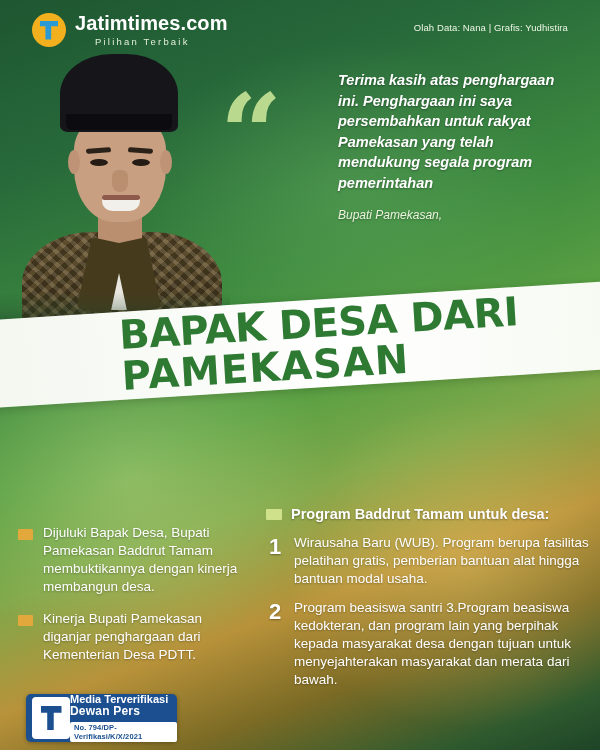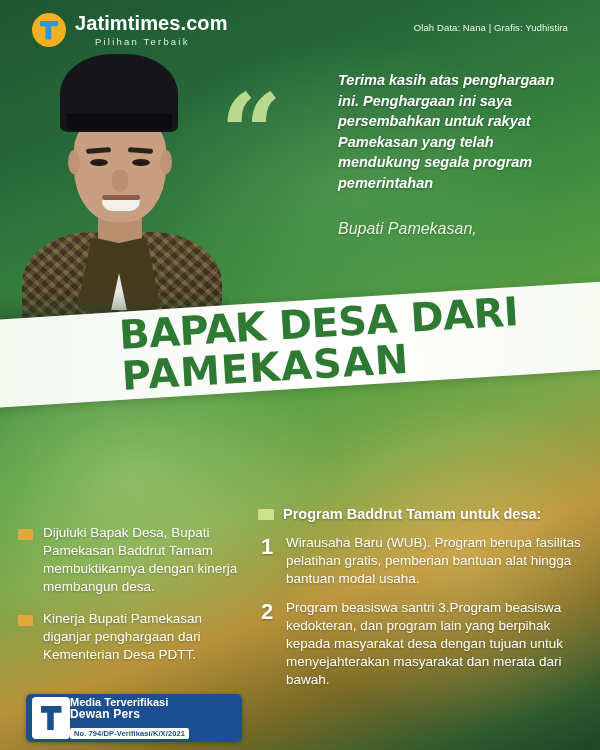--- a/index.html
+++ b/index.html
@@ -130,22 +130,22 @@
     font-size: 108px; line-height: 1; color: #b9d98e; font-weight: bold;
     letter-spacing: -4px;
   }
   .quote-text {
     position: absolute; left: 128px; top: 8px; width: 218px;
     color: #ffffff; font-size: 14.5px; line-height: 1.42;
     font-style: italic; font-weight: bold;
     text-shadow: 0 1px 2px rgba(0,0,0,.35);
   }
   .quote-role {
-    position: absolute; left: 128px; top: 158px; width: 218px;
-    color: #eaf4de; font-size: 16px; font-style: italic;
+    position: absolute; left: 128px; top: 146px; width: 218px;
+    color: #eaf4de; font-size: 12px; font-style: italic;
     text-shadow: 0 1px 2px rgba(0,0,0,.3);
   }
   .quote-name {
     position: absolute; left: 128px; top: 176px; width: 218px;
     color: #ffffff; font-size: 19px; font-weight: bold; font-style: italic;
     text-shadow: 0 1px 2px rgba(0,0,0,.35);
   }
 
   
   .band {
@@ -183,21 +183,21 @@
   }
   .bullet-mark {
     width: 15px; height: 11px; background: #e2a83c; flex: none; margin-top: 5px;
     border-radius: 1px;
   }
   .bullet-text {
     color: #ffffff; font-size: 13.5px; line-height: 1.34;
     text-shadow: 0 1px 2px rgba(0,0,0,.3);
   }
   .right-col {
-    position: absolute; left: 258px; top: 6px; width: 330px;
+    position: absolute; left: 266px; top: 6px; width: 330px;
   }
   .prog-head {
     display: flex; align-items: center; gap: 9px; margin-bottom: 12px;
   }
   .prog-mark {
     width: 16px; height: 11px; background: #cfe18a; flex: none; border-radius: 1px;
   }
   .prog-title {
     color: #ffffff; font-size: 14.5px; font-weight: bold;
     text-shadow: 0 1px 2px rgba(0,0,0,.35);
@@ -212,21 +212,21 @@
     color: #ffffff; font-size: 13.5px; line-height: 1.33;
     text-shadow: 0 1px 2px rgba(0,0,0,.3);
   }
 
   
   .footer {
     position: absolute; left: 0; bottom: 0; width: 600px; height: 64px; z-index: 24;
   }
   .badge {
     position: absolute; left: 26px; bottom: 8px;
-    width: 216px; height: 48px;
+    width: 151px; height: 48px;
     background: #1b4f8f;
     border-radius: 5px;
     display: flex; align-items: center;
     padding-left: 44px;
     box-shadow: 0 1px 4px rgba(0,0,0,.3);
   }
   .badge-logo {
     position: absolute; left: 6px; top: 3px;
     width: 38px; height: 42px;
     background: #ffffff; border-radius: 4px;

